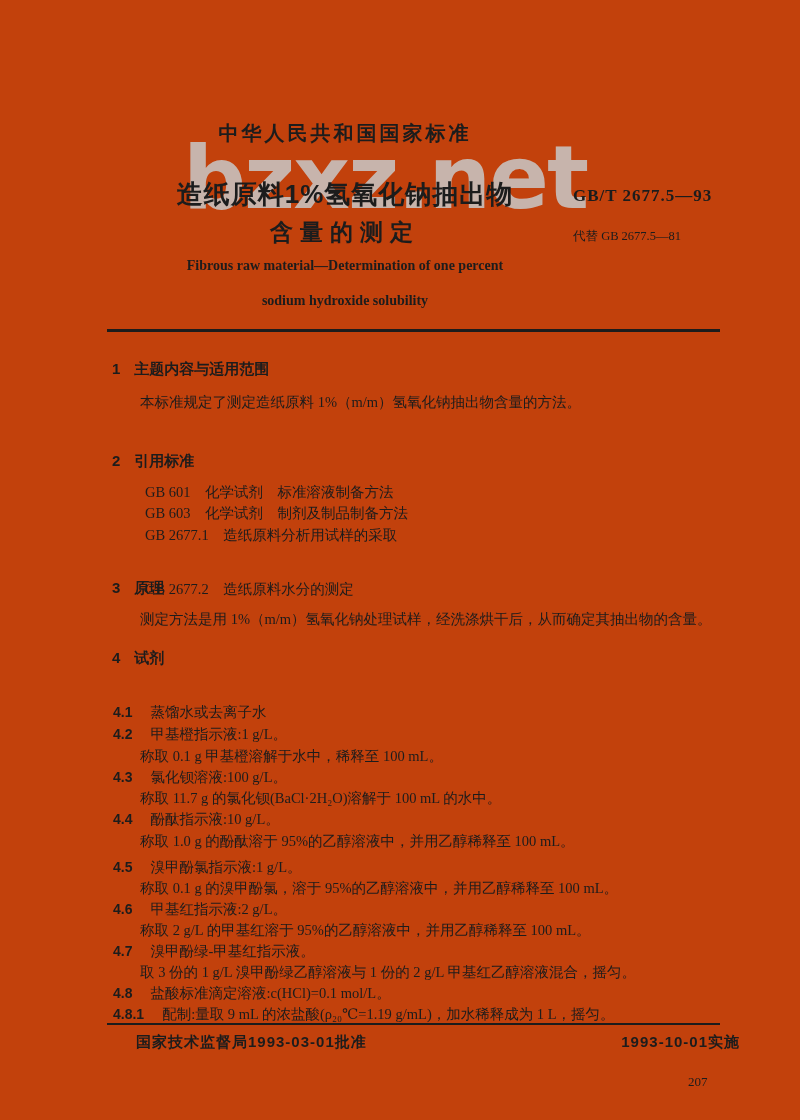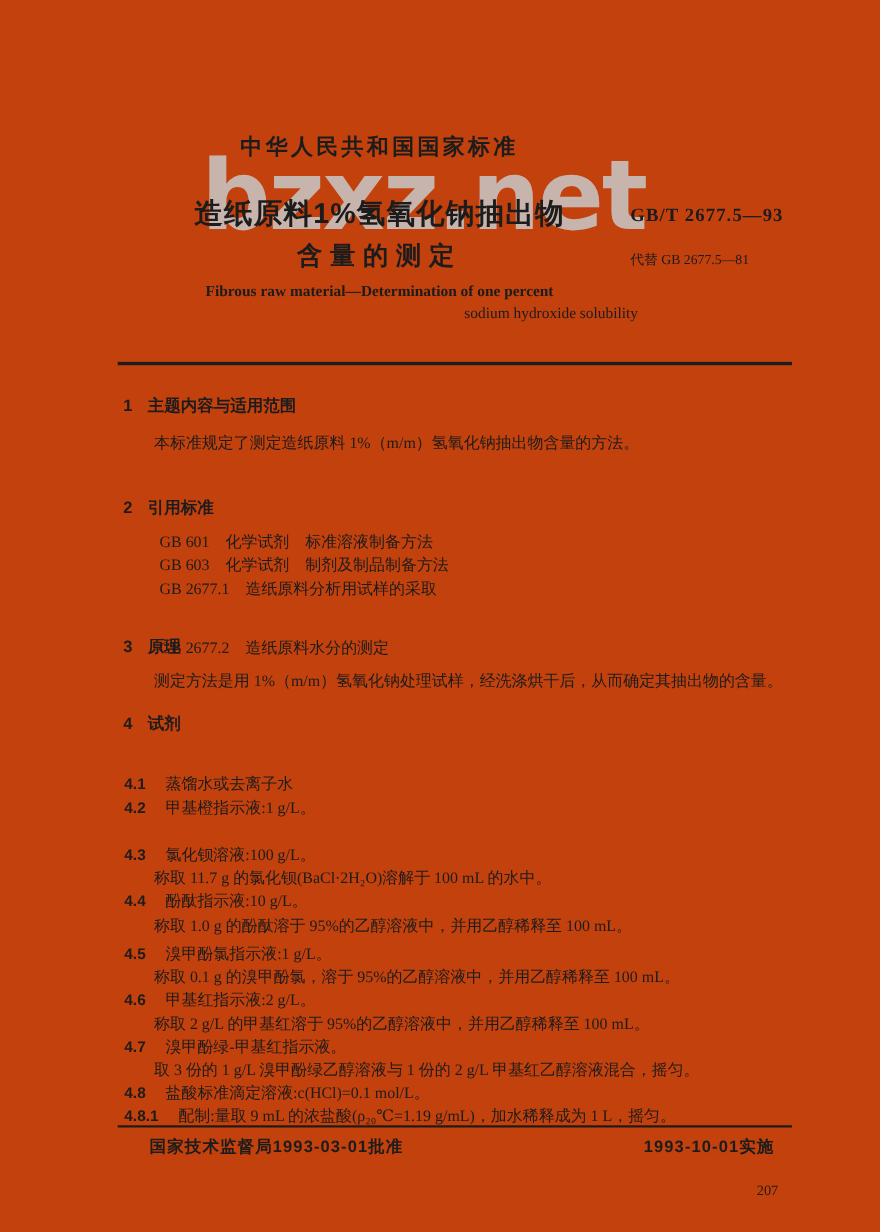--- a/index.html
+++ b/index.html
@@ -28,21 +28,21 @@
     position:absolute;left:0;top:177px;width:100%;
     font-family:"Liberation Sans","DejaVu Sans",sans-serif;
     font-weight:bold;font-size:26px;letter-spacing:1px;white-space:nowrap;
   }
   .title2{
     position:absolute;left:0;top:217px;width:100%;
     font-family:Liberation Sans, sans-serif;
     font-weight:bold;font-size:23px;letter-spacing:7px;white-space:nowrap;
   }
   .eng1{position:absolute;left:0;top:258px;width:100%;font-weight:bold;font-size:14px;}
-  .eng2{position:absolute;left:0;top:278px;width:100%;font-weight:normal;font-size:14px;text-align:right;}
+  .eng2{position:absolute;left:0;top:293px;width:100%;font-weight:bold;font-size:14px;}
   .std-code{
     position:absolute;left:573px;top:186px;z-index:2;
     font-weight:bold;font-size:17px;letter-spacing:1px;white-space:nowrap;
   }
   .replaces{position:absolute;left:573px;top:228px;z-index:2;font-size:12.5px;white-space:nowrap;}
   .header-rule{position:absolute;left:107px;top:329px;width:613px;height:3px;background:#1c1c1c;}
   
   .h{position:absolute;left:112px;font-family:"Liberation Sans","DejaVu Sans",sans-serif;
      font-weight:bold;font-size:15px;white-space:nowrap;}
   .h .hnum{display:inline-block;margin-right:14px;}
@@ -50,21 +50,21 @@
   .ref{position:absolute;left:145px;font-size:14.5px;white-space:nowrap;}
   .clause{position:absolute;left:113px;font-size:14.5px;white-space:nowrap;}
   .clause .cnum{font-family:"Liberation Sans","DejaVu Sans",sans-serif;font-weight:bold;
      font-size:14px;display:inline-block;margin-right:18px;}
   .sub{position:absolute;left:140px;font-size:14.5px;white-space:nowrap;}
   
   .footer-rule{position:absolute;left:107px;top:1023px;width:613px;height:2px;background:#1c1c1c;}
   .footer-left{position:absolute;left:107px;top:1033px;
      font-family:"Liberation Sans","DejaVu Sans",sans-serif;font-weight:bold;font-size:15px;
      letter-spacing:1px;white-space:nowrap;padding-left:29px;}
-  .footer-right{position:absolute;left:404px;top:1033px;width:300px;text-align:right;
+  .footer-right{position:absolute;left:440px;top:1033px;width:300px;text-align:right;
      font-family:"Liberation Sans","DejaVu Sans",sans-serif;font-weight:bold;font-size:15px;
      letter-spacing:1px;white-space:nowrap;}
   .page-number{position:absolute;left:688px;top:1074px;font-size:13px;}
 </style>
 </head>
 <body>
 
 <div id="page">
 
   <div class="watermark">bzxz.net</div>
@@ -102,20 +102,21 @@
   <div class="h" style="top:649px">
     <span class="hnum">4</span><span>试剂</span>
   </div>
 
   <div class="clause" style="top:703px">
     <span class="cnum">4.1</span><span>蒸馏水或去离子水</span>
   </div>
   <div class="clause" style="top:725px">
     <span class="cnum">4.2</span><span>甲基橙指示液:1 g/L。</span>
   </div>
+  <div class="sub" style="top:747px">称取 0.1 g 甲基橙溶解于水中，稀释至 100 mL。</div>
   <div class="clause" style="top:768px">
     <span class="cnum">4.3</span><span>氯化钡溶液:100 g/L。</span>
   </div>
   <div class="sub" style="top:789px">称取 11.7 g 的氯化钡(BaCl·2H₂O)溶解于 100 mL 的水中。</div>
   <div class="clause" style="top:810px">
     <span class="cnum">4.4</span><span>酚酞指示液:10 g/L。</span>
   </div>
   <div class="sub" style="top:832px">称取 1.0 g 的酚酞溶于 95%的乙醇溶液中，并用乙醇稀释至 100 mL。</div>
   <div class="clause" style="top:858px">
     <span class="cnum">4.5</span><span>溴甲酚氯指示液:1 g/L。</span>

